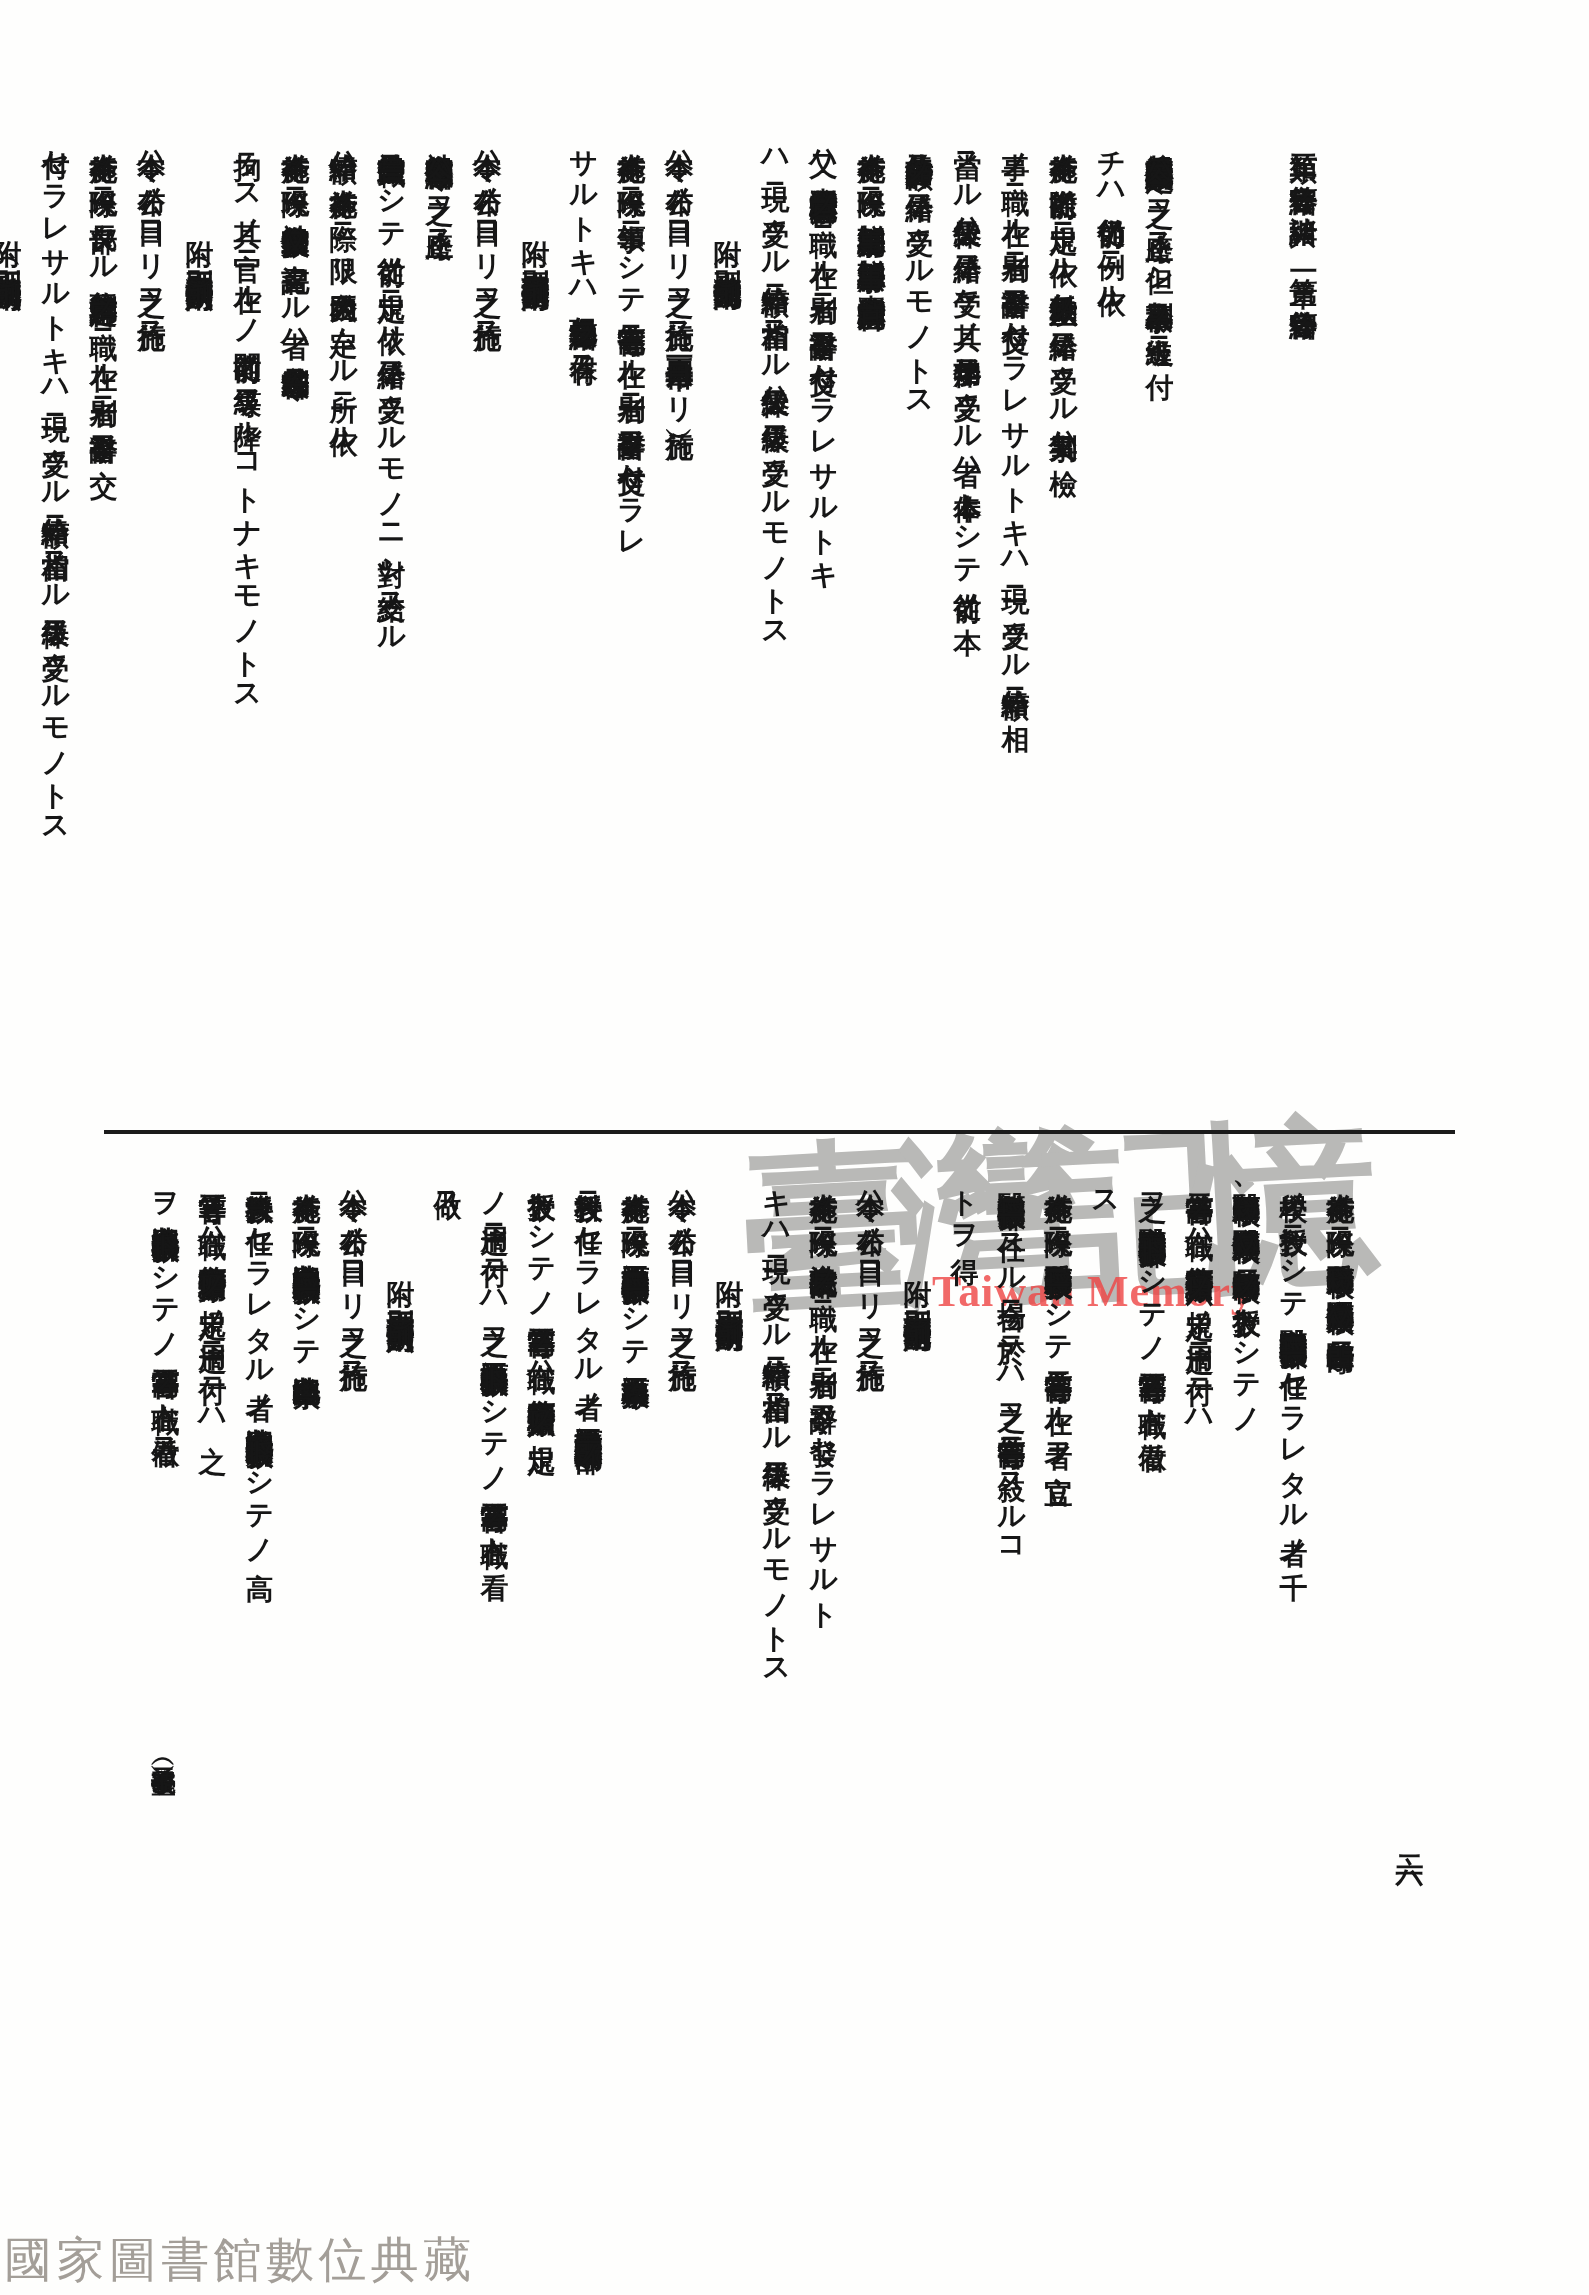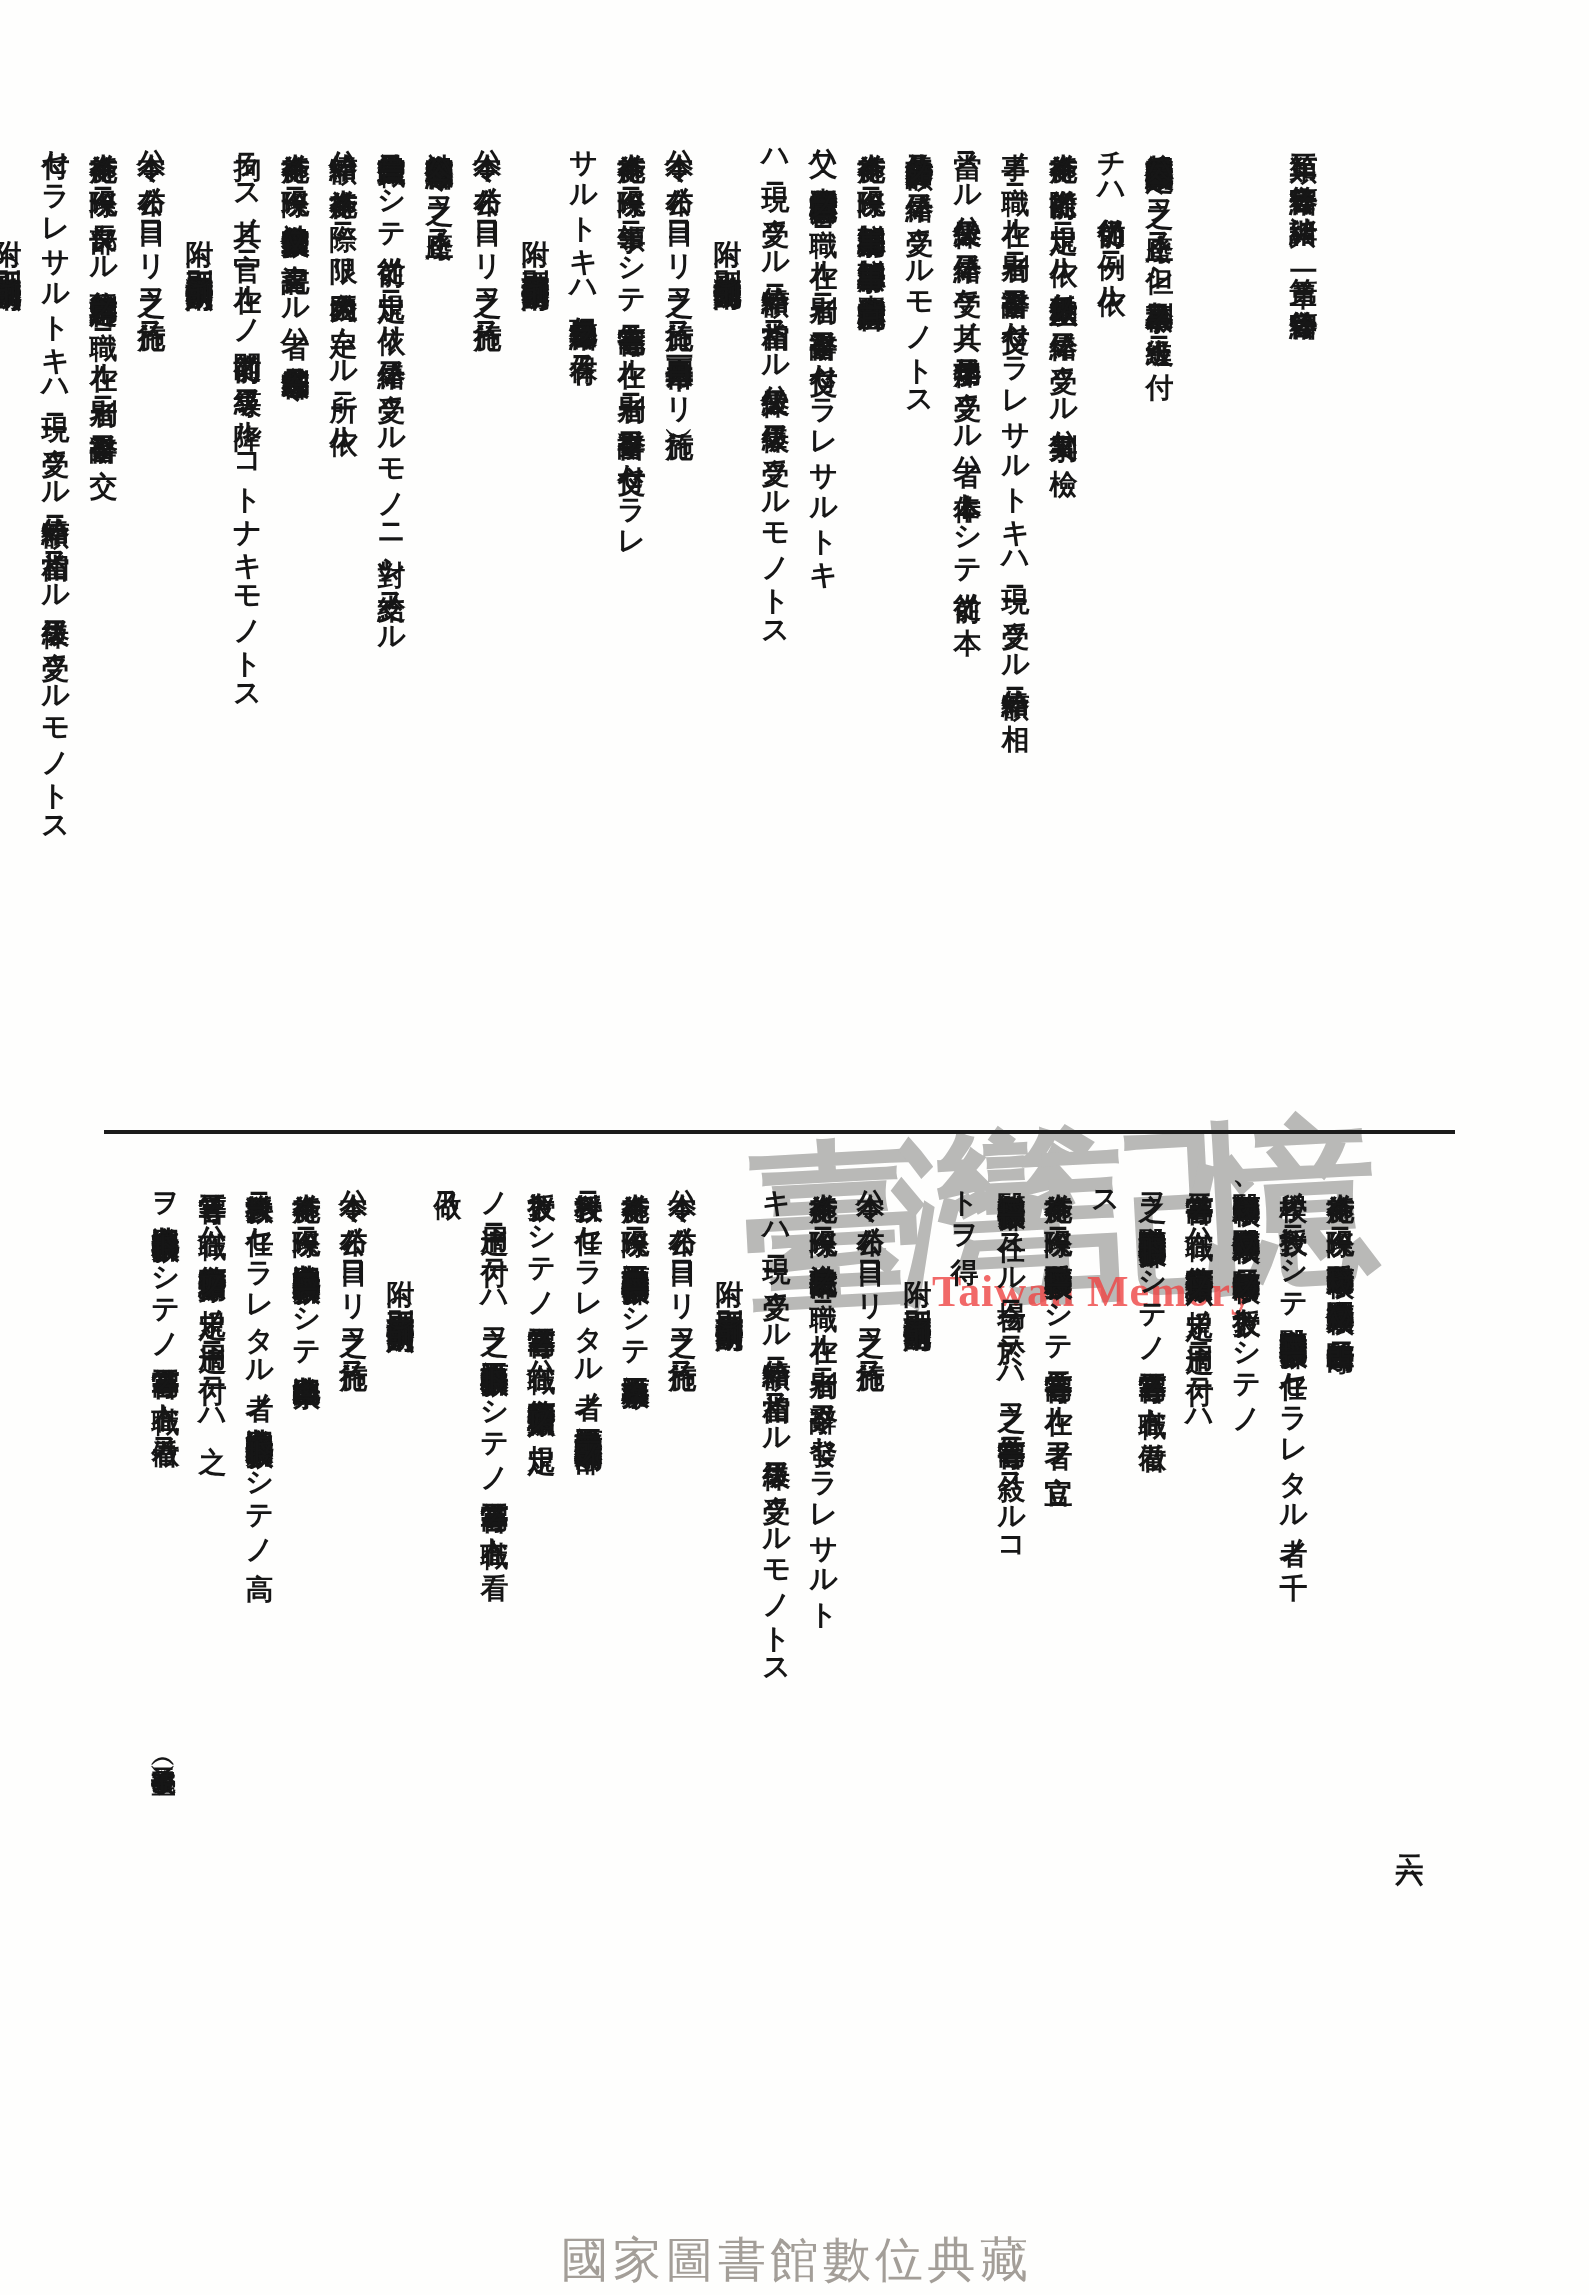--- a/index.html
+++ b/index.html
@@ -70,21 +70,21 @@
     position: absolute;
     left: 147px; top: 1750px;
     writing-mode: vertical-rl;
     font-size: 25px;
     font-weight: 700;
     z-index: 2;
   }
   #footer {
     position: absolute;
     left: 4px; right: 0; top: 2228px;
-    text-align: center;
+    text-align: left;
     font-size: 48px;
     letter-spacing: 4.4px;
     color: #a39e98;
     font-family: Liberation Serif, serif;
     z-index: 2;
   }
 </style>
 </head>
 <body>
 

